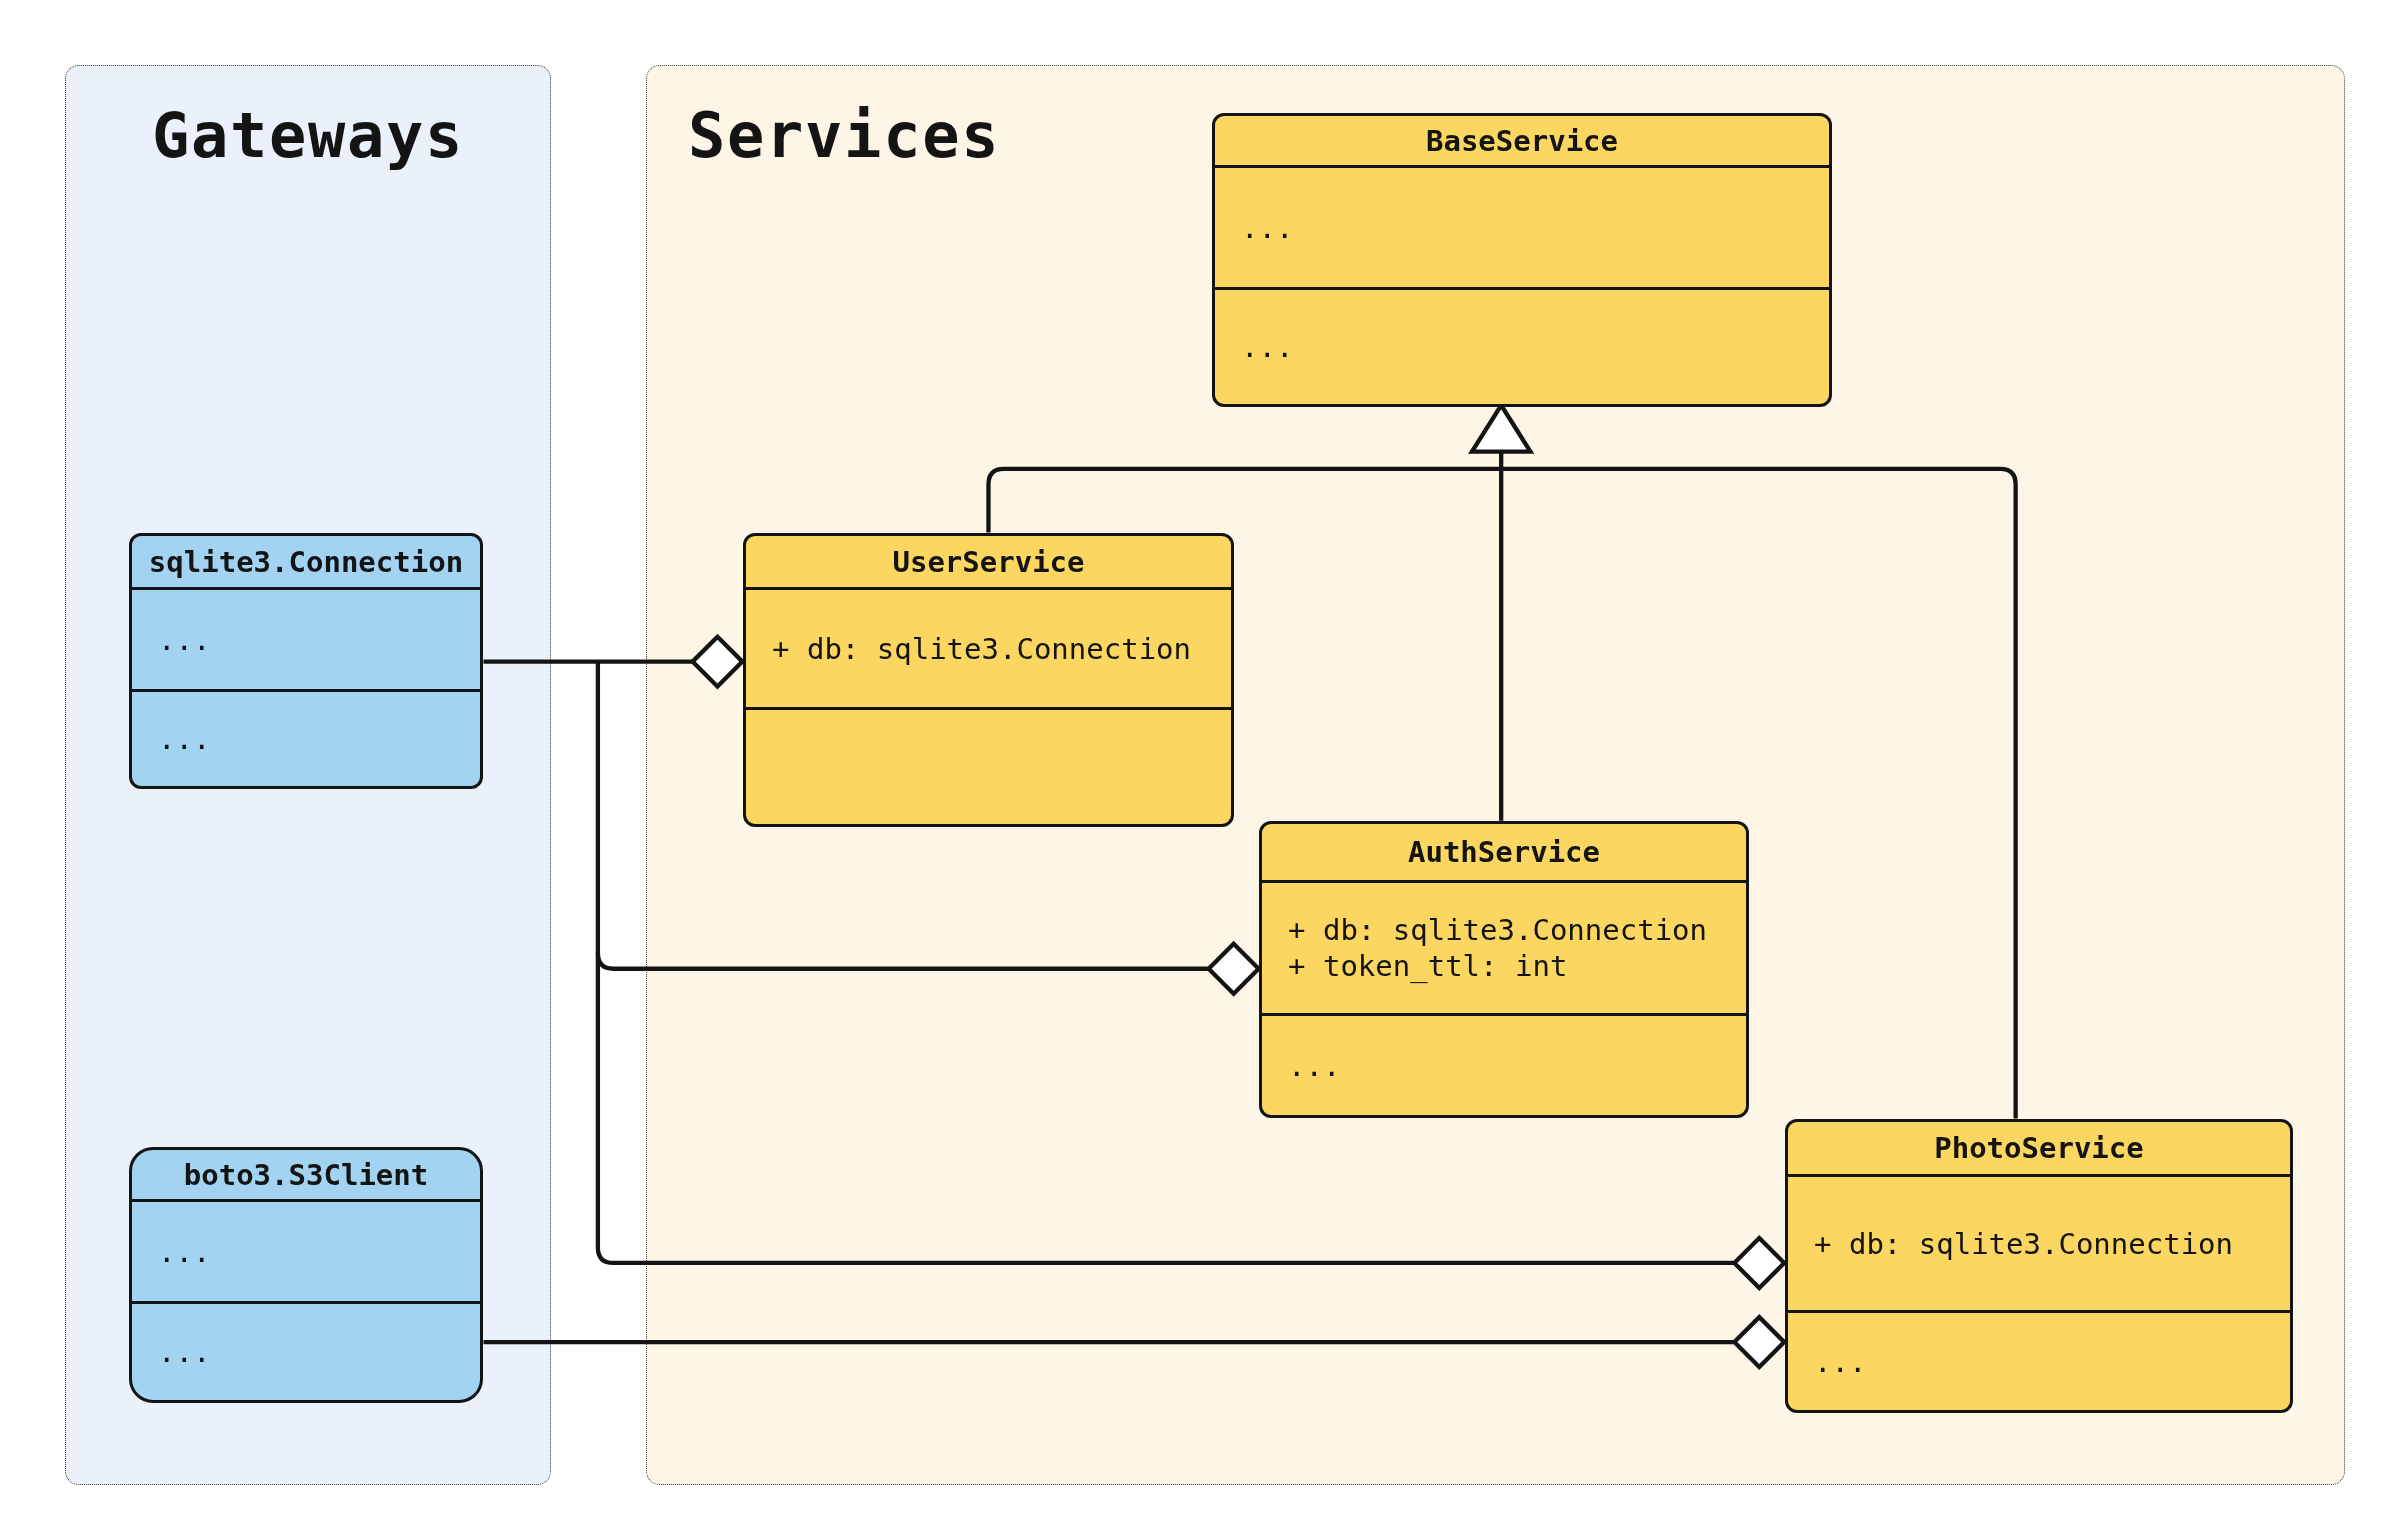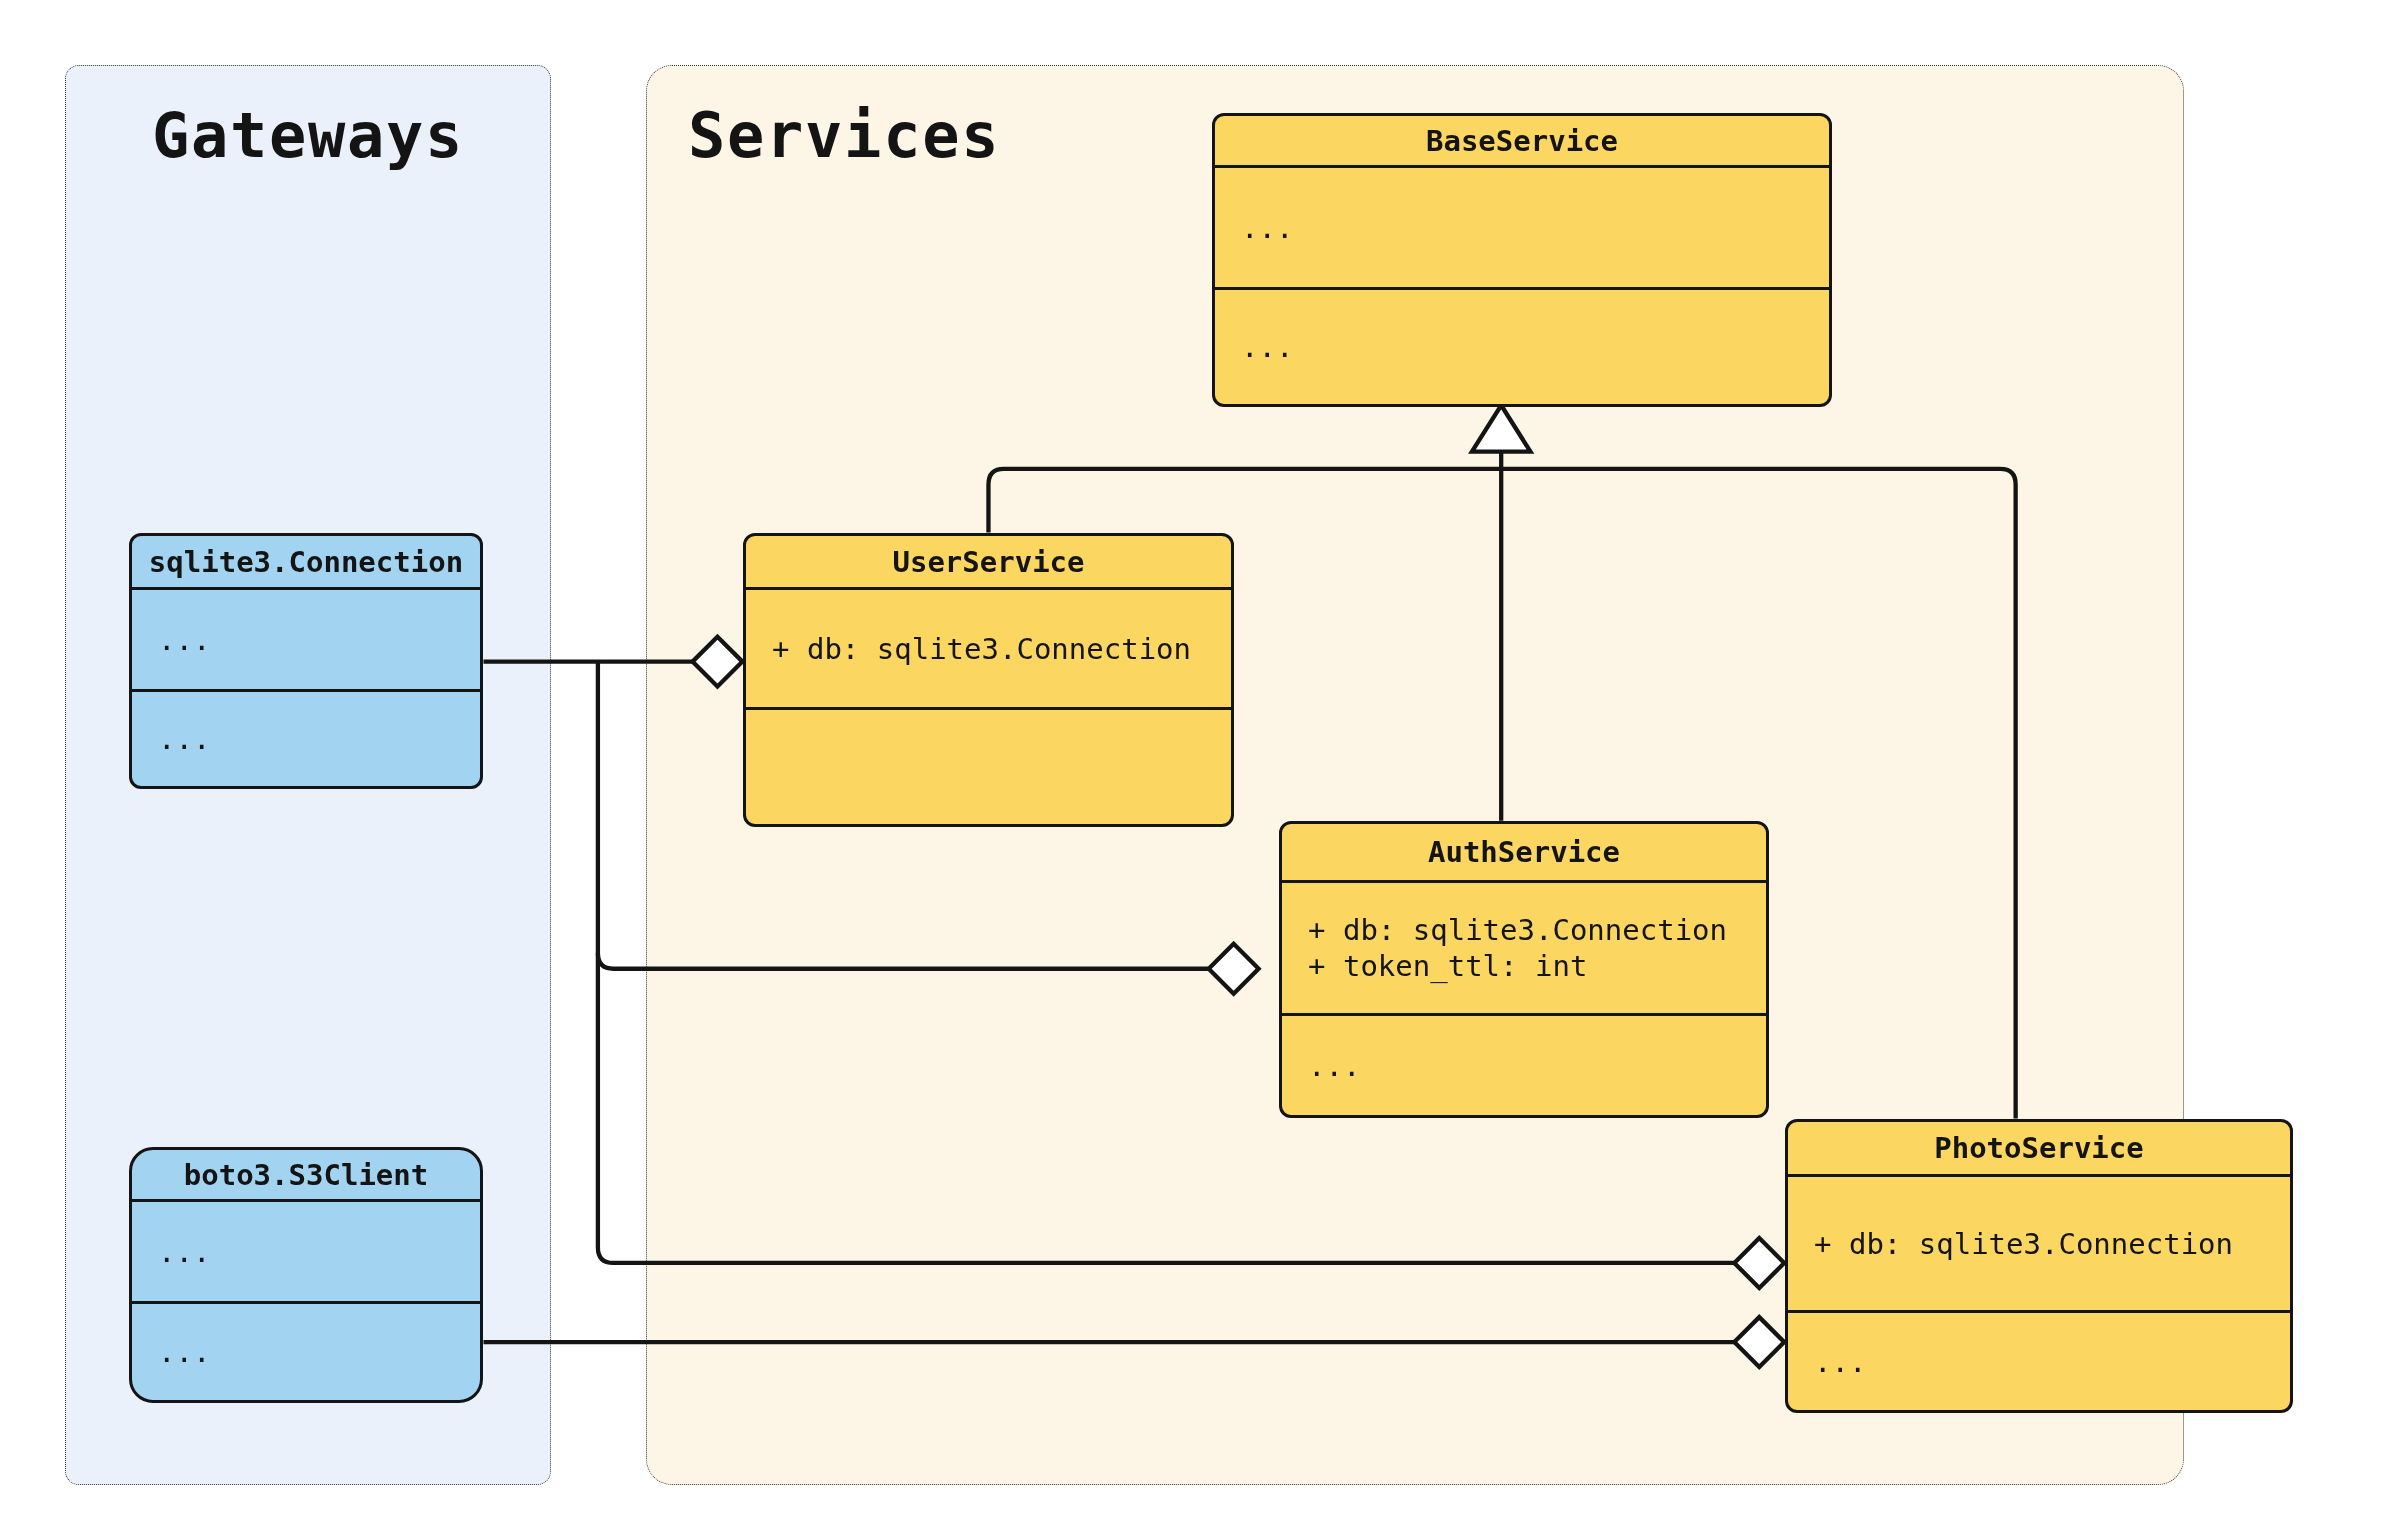--- a/index.html
+++ b/index.html
@@ -13,21 +13,21 @@
   }
 
   
   .panel{
     position:absolute;
     box-sizing:border-box;
     border:1.7px dotted #3b3b3b;
     border-radius:13.8px;
   }
   #panel-gateways{left:65px;top:65px;width:486px;height:1420px;background:#eaf1fb;}
-  #panel-services{left:646px;top:65px;width:1538px;height:1420px;background:#fdf6e6;border-radius:26px;}
+  #panel-services{left:646px;top:65px;width:1699px;height:1420px;background:#fdf6e6;}
   .panel-title{
     position:absolute;top:36px;left:0;right:0;
     font-size:62px;font-weight:bold;letter-spacing:1.7px;line-height:1.1;
     white-space:nowrap;
   }
   #panel-gateways .panel-title{text-align:center;}
   #panel-services .panel-title{left:41px;right:auto;text-align:left;}
 
   
   #connectors{position:absolute;left:0;top:0;width:2389px;height:1534px;}
@@ -60,21 +60,21 @@
     white-space:pre;
   }
   .cls-attrs{flex:0 0 auto;border-bottom:3.4px solid #141414;}
   .cls-methods{flex:1 1 auto;}
 
   
   #cls-base  {left:1212px;top:113px; width:620px;height:294px;}
   #cls-base   .cls-header{height:52px;}  #cls-base   .cls-attrs{height:122px;}
   #cls-user  {left:743px; top:533px; width:491px;height:294px;}
   #cls-user   .cls-header{height:54px;}  #cls-user   .cls-attrs{height:120px;}
-  #cls-auth  {left:1259px;top:821px; width:490px;height:297px;margin-left:20px;}
+  #cls-auth  {left:1259px;top:821px; width:490px;height:297px;}
   #cls-auth   .cls-header{height:59px;}  #cls-auth   .cls-attrs{height:133px;}
   #cls-photo {left:1785px;top:1119px;width:508px;height:294px;}
   #cls-photo  .cls-header{height:55px;}  #cls-photo  .cls-attrs{height:136px;}
   #cls-sqlite{left:129px; top:533px; width:354px;height:256px;}
   #cls-sqlite .cls-header{height:54px;}  #cls-sqlite .cls-attrs{height:102px;}
   #cls-boto  {left:129px; top:1147px;width:354px;height:256px;border-radius:24px;}
   #cls-boto   .cls-header{height:52px;}  #cls-boto   .cls-attrs{height:102px;}
 </style>
 </head>
 <body>

